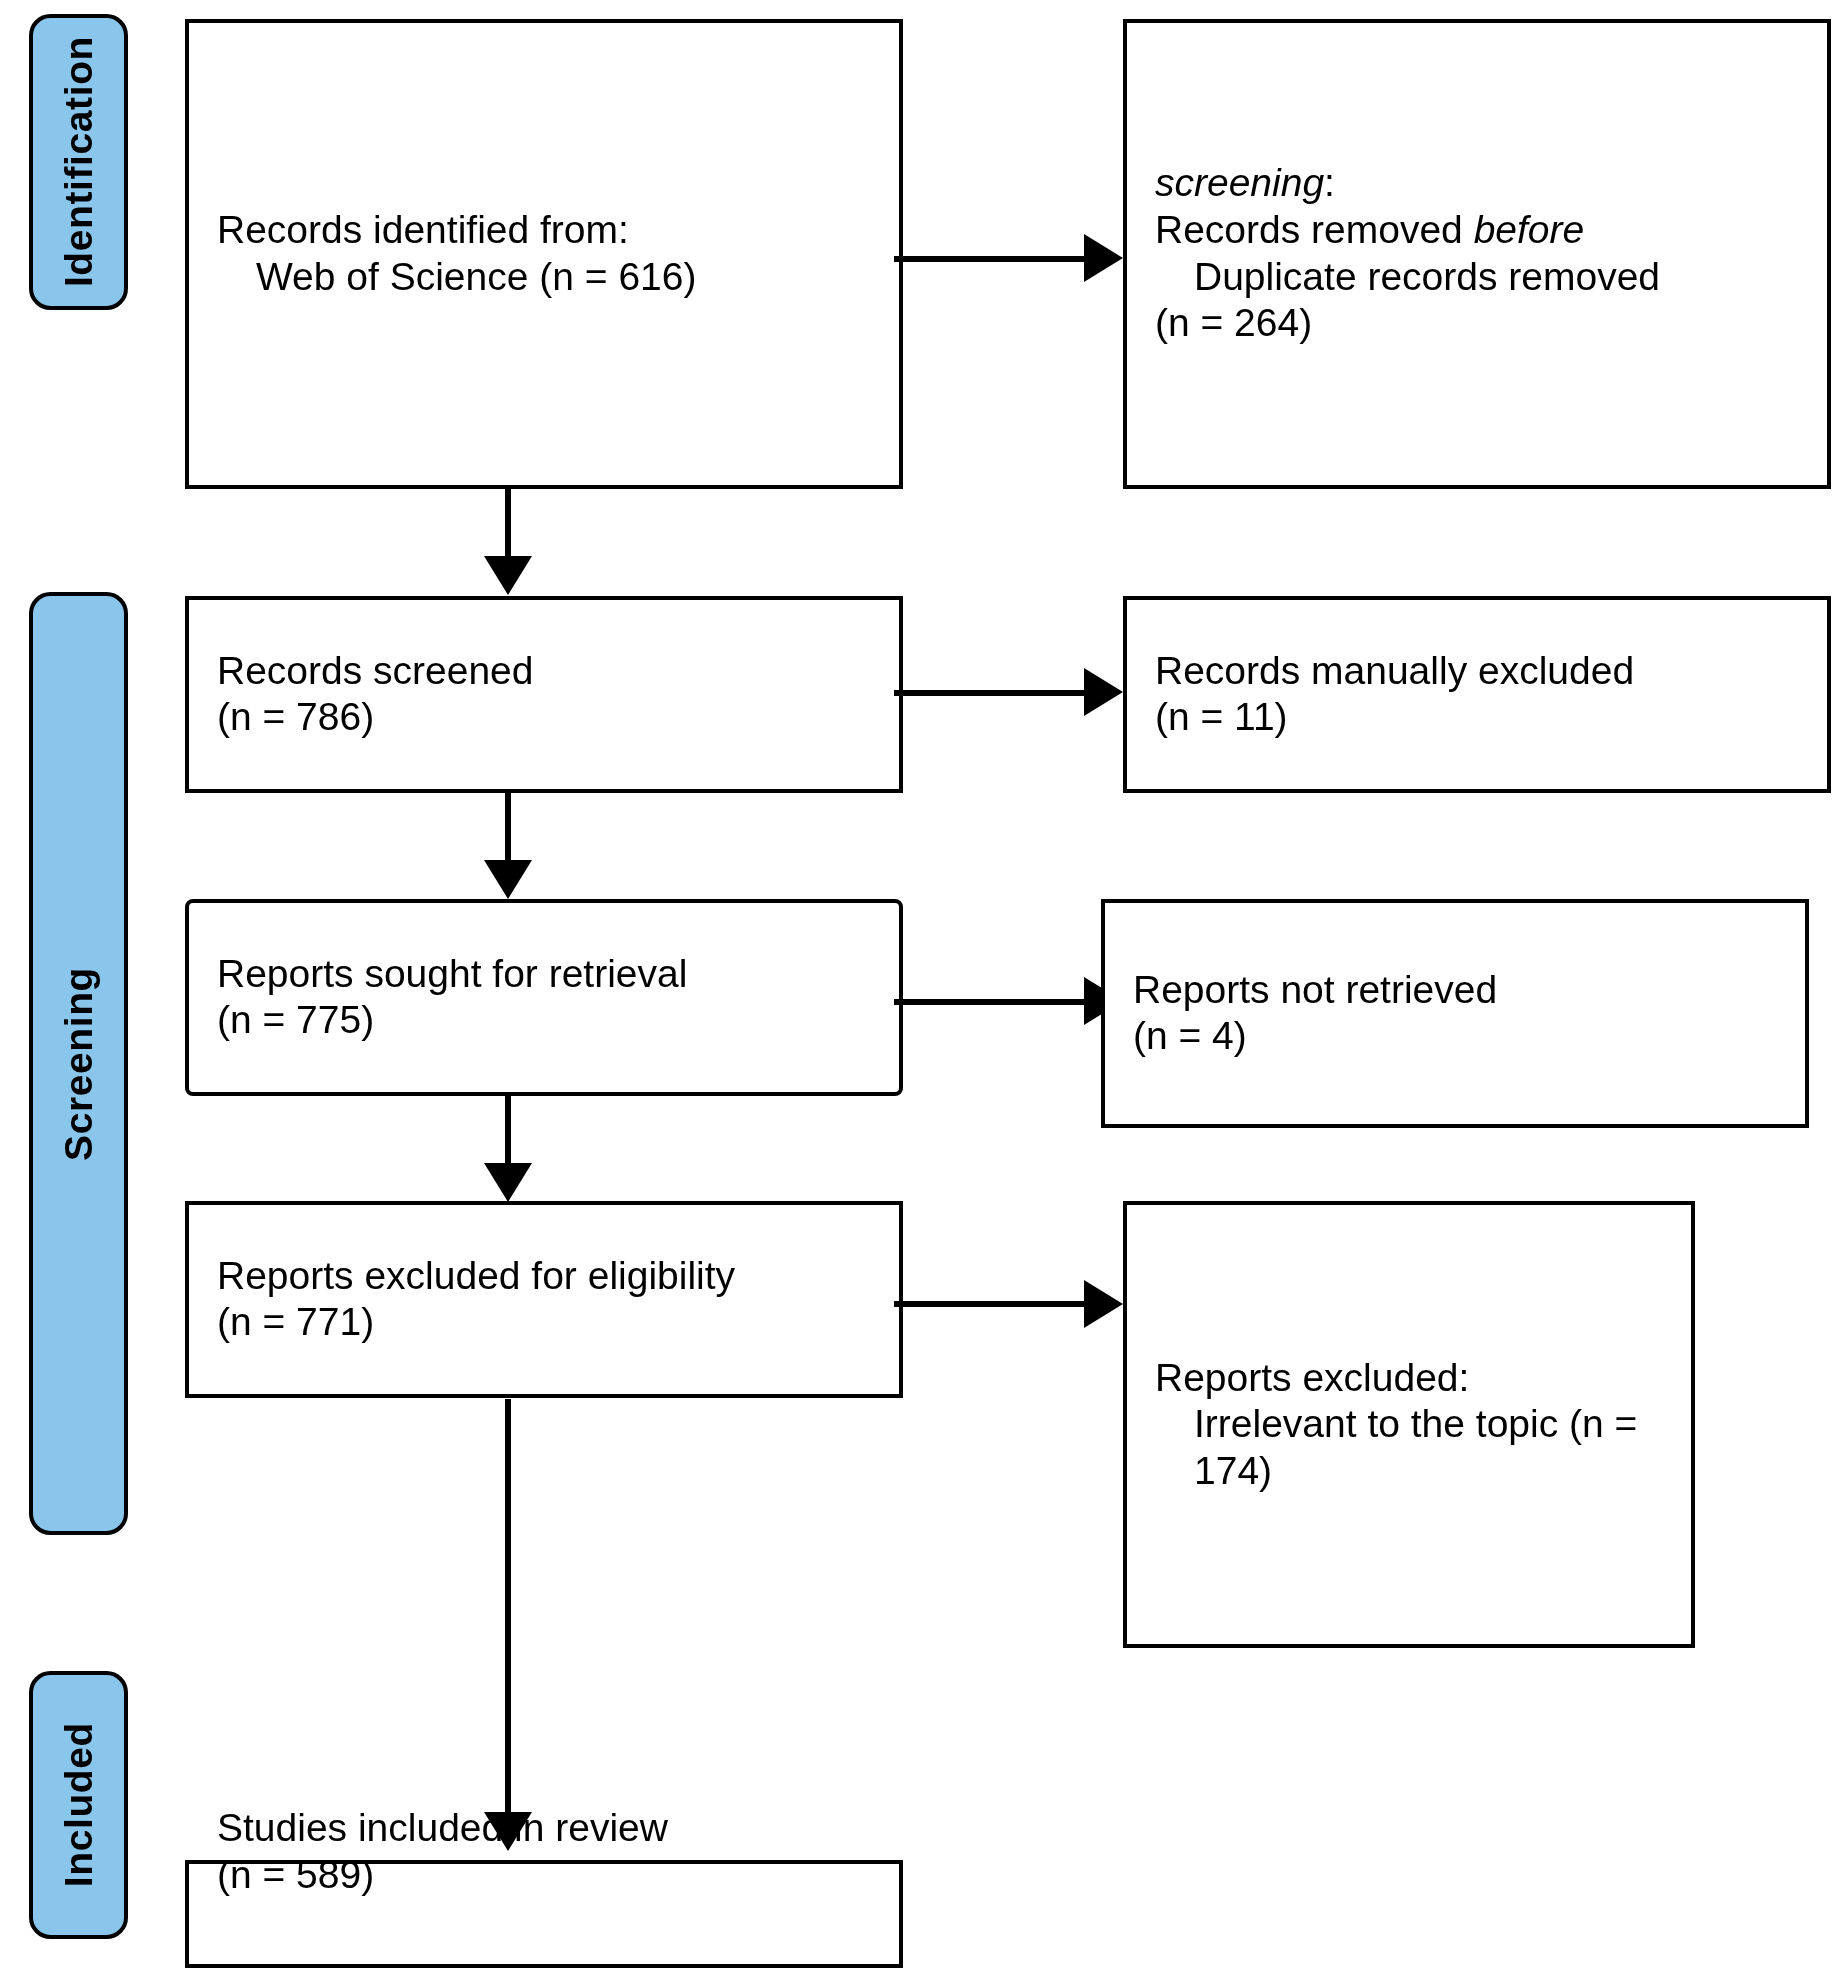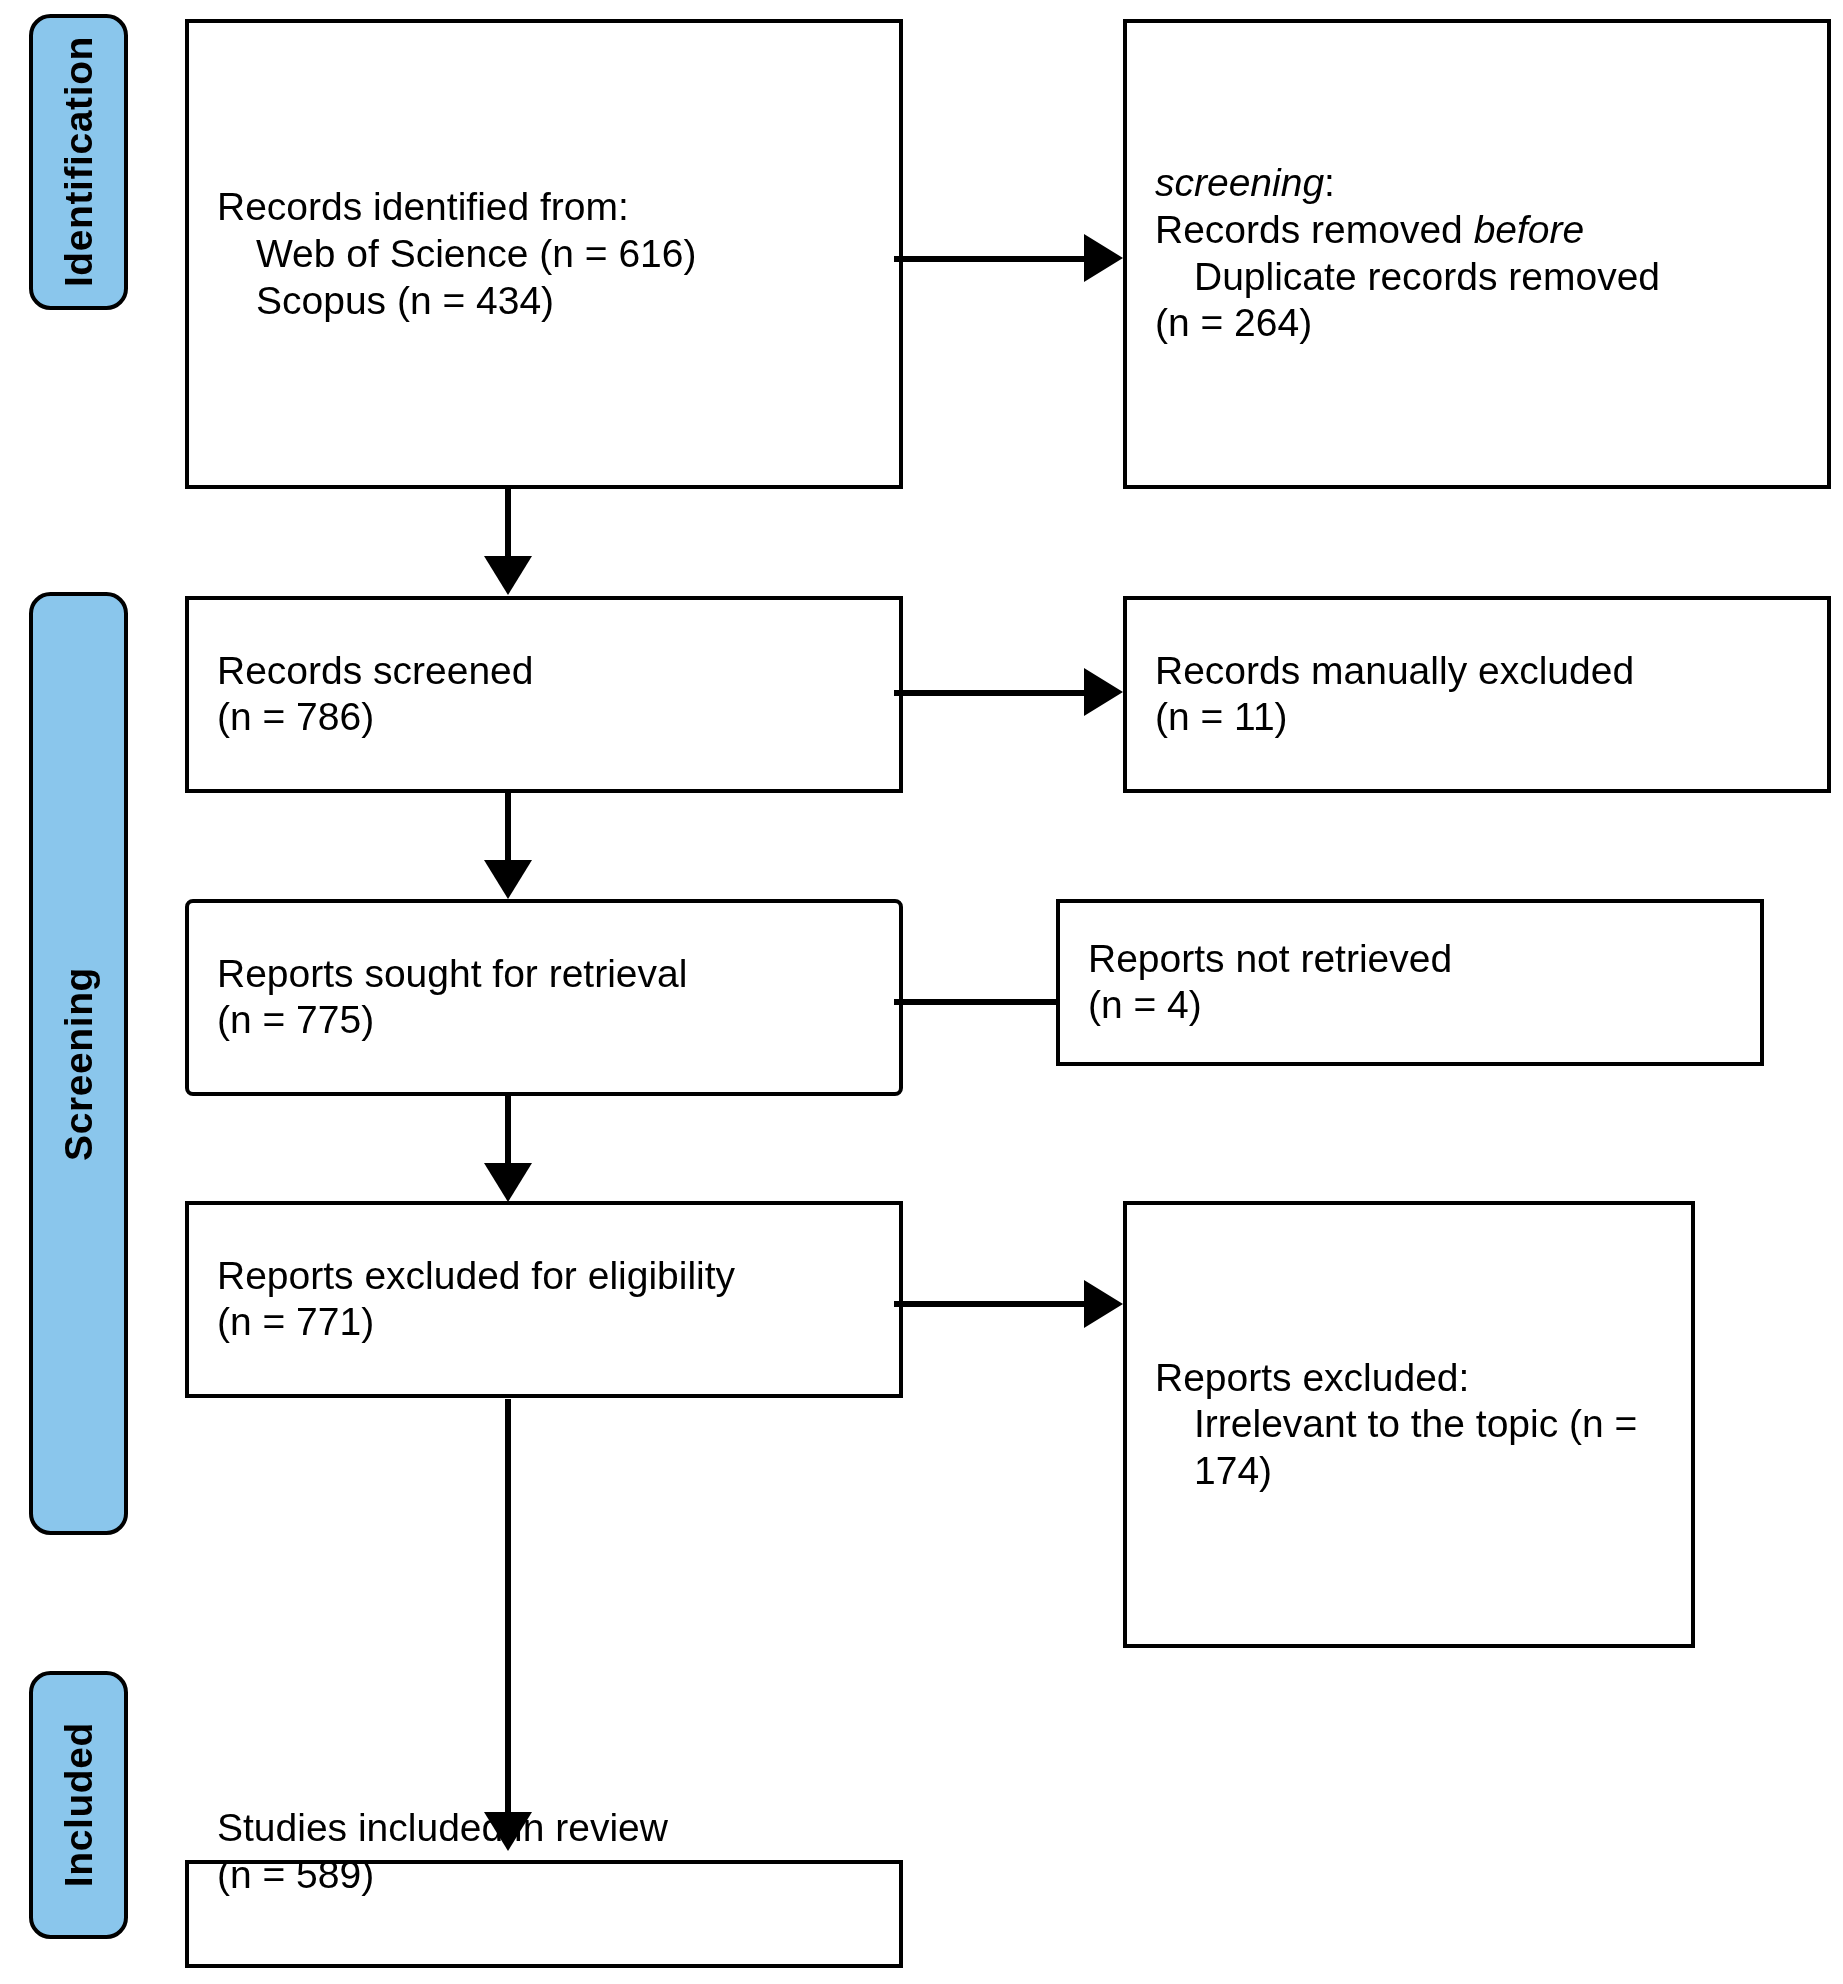--- a/index.html
+++ b/index.html
@@ -105,21 +105,20 @@
   </div>
 
   <div class="stage-bar" style="left:29px; top:1671px; width:99px; height:268px;">
     <span class="stage-label">Included</span>
   </div>
 
   <div class="flow-box" style="left:185px; top:19px; width:718px; height:470px;">
     <div class="box-text">
       <span class="line">Records identified from:</span>
       <span class="line indent">Web of Science (n = 616)</span>
-      <span class="line indent">Scopus (n = 434)</span>
     </div>
   </div>
 
   <div class="h-line" style="left:894px; top:256px; width:196px;"></div>
   <div class="h-arrowhead" style="left:1084px; top:234px;"></div>
 
   <div class="flow-box" style="left:1123px; top:19px; width:708px; height:470px;">
     <div class="box-text">
       <span class="line"><span class="ital">screening</span><span>:</span></span>
       <span class="line"><span>Records removed </span><span class="ital">before</span></span>
@@ -154,21 +153,21 @@
   <div class="flow-box" style="left:185px; top:899px; width:718px; height:197px;border-radius:8px;">
     <div class="box-text">
       <span class="line">Reports sought for retrieval</span>
       <span class="line">(n = 775)</span>
     </div>
   </div>
 
   <div class="h-line" style="left:894px; top:999px; width:196px;"></div>
   <div class="h-arrowhead" style="left:1084px; top:977px;"></div>
 
-  <div class="flow-box" style="left:1056px; top:899px; width:708px; height:167px;">
+  <div class="flow-box" style="left:1101px; top:899px; width:708px; height:229px;">
     <div class="box-text">
       <span class="line">Reports not retrieved</span>
       <span class="line">(n = 4)</span>
     </div>
   </div>
 
   <div class="v-line" style="left:505px; top:1096px; width:5.7px; height:70px;"></div>
   <div class="v-arrowhead" style="left:484px; top:1163px;"></div>
 
   <div class="flow-box" style="left:185px; top:1201px; width:718px; height:197px;">

